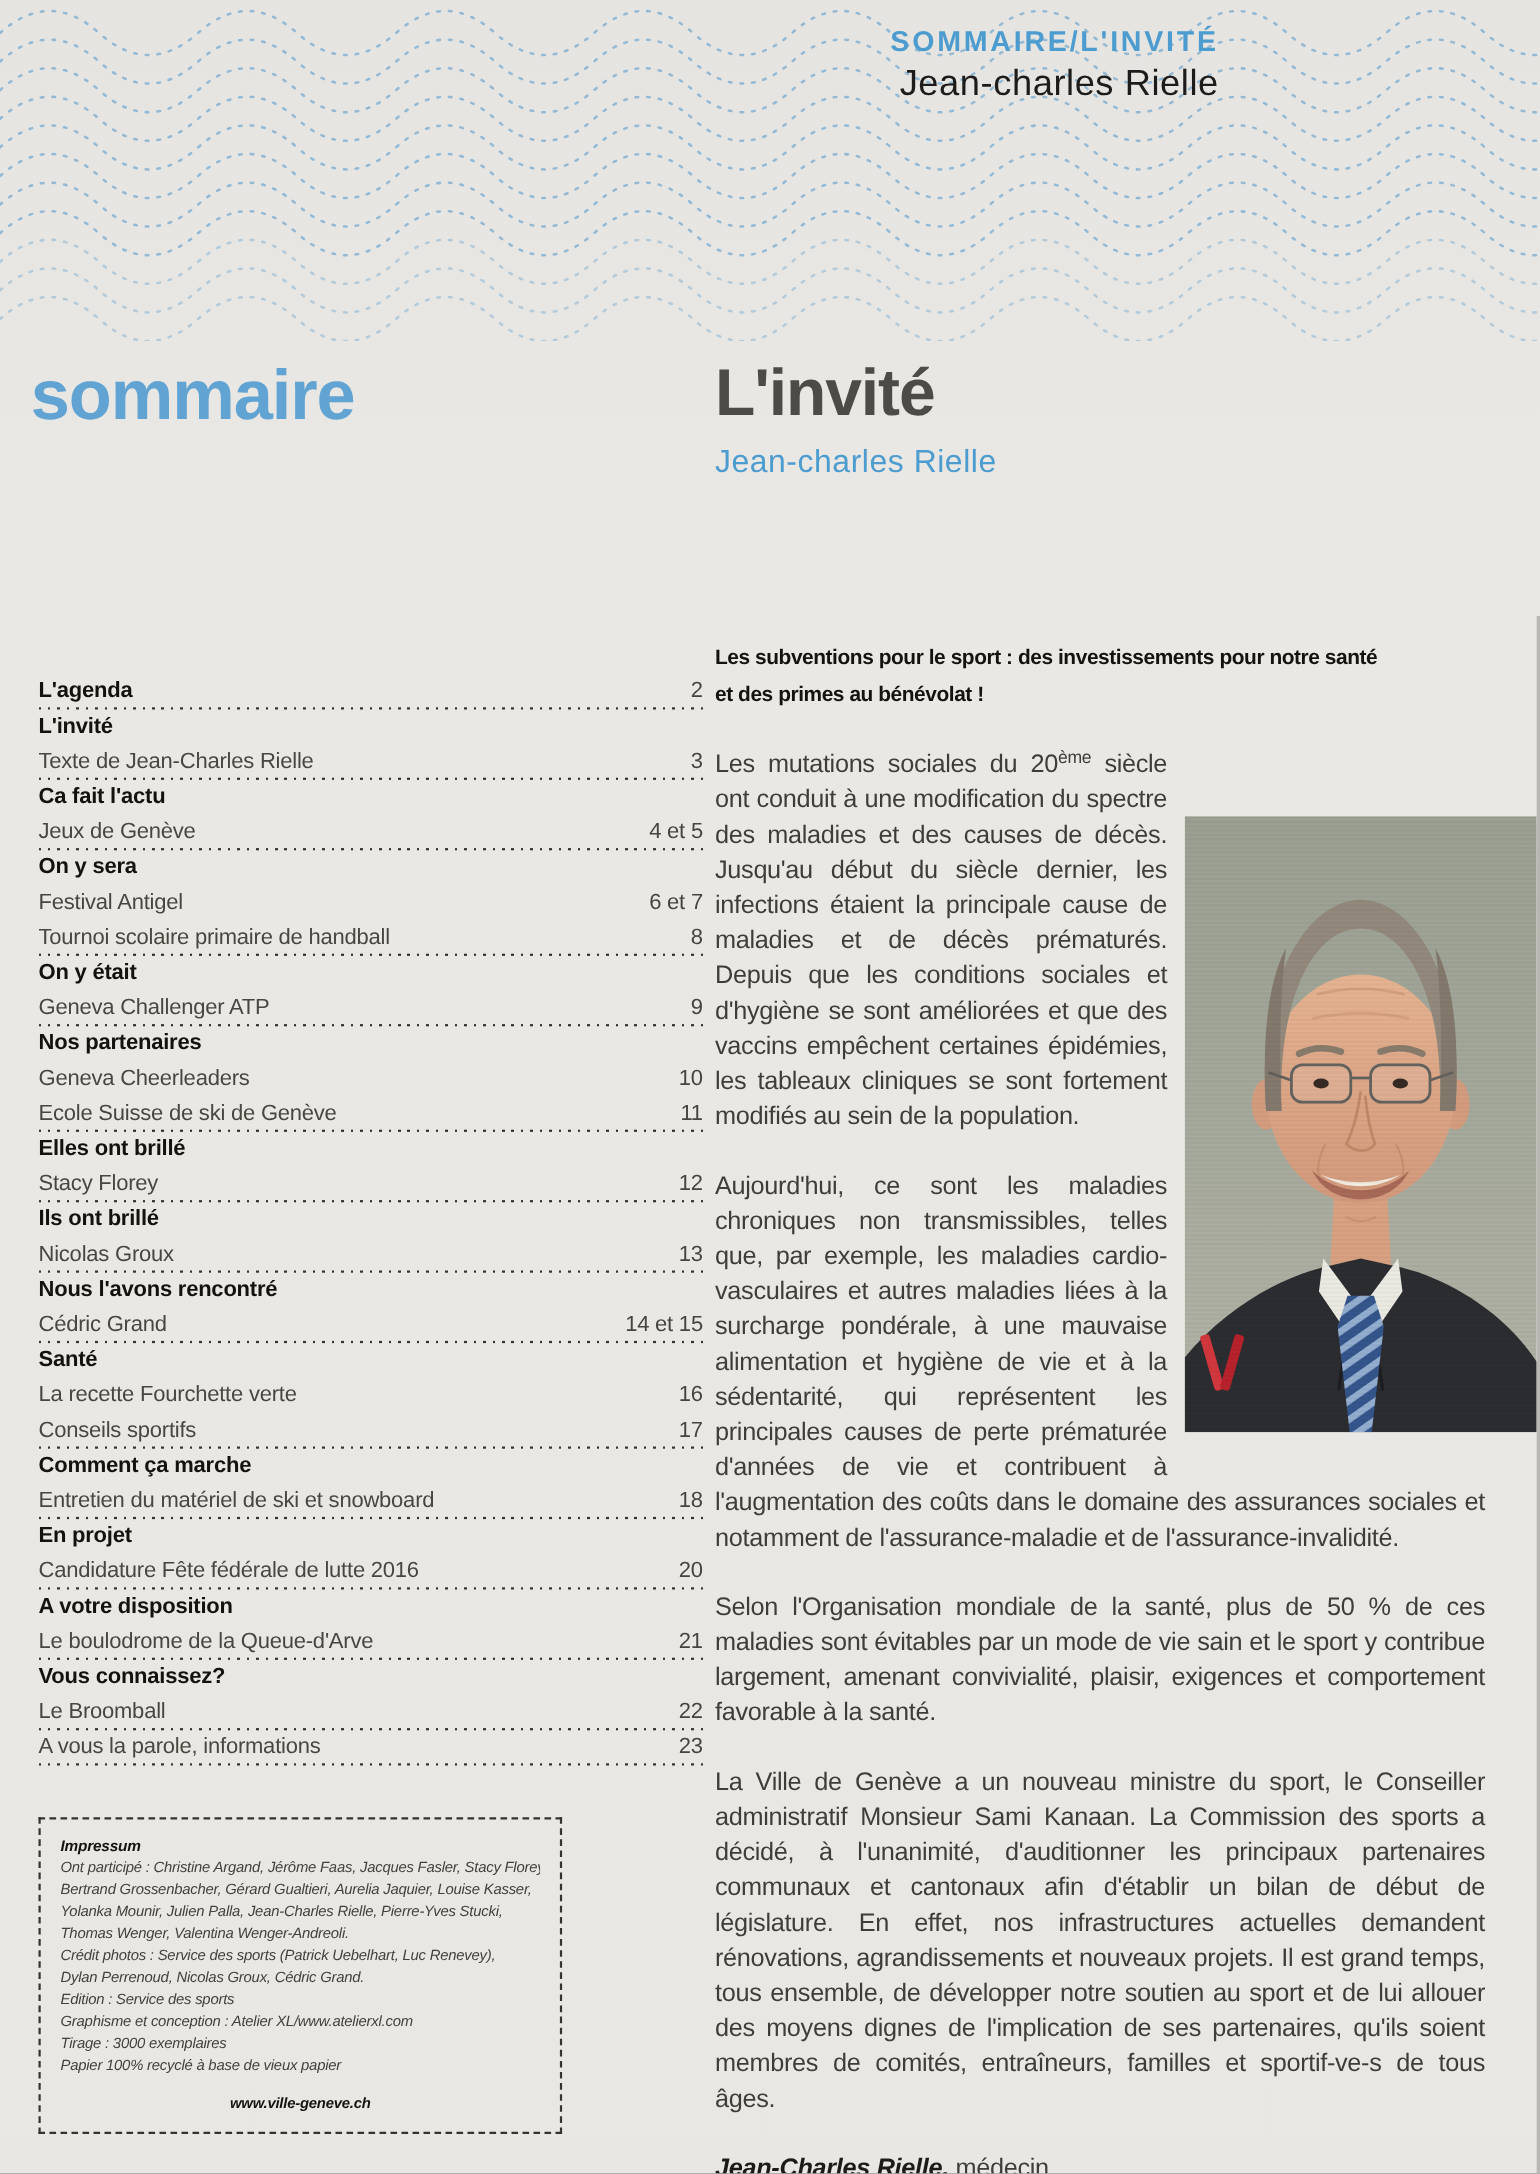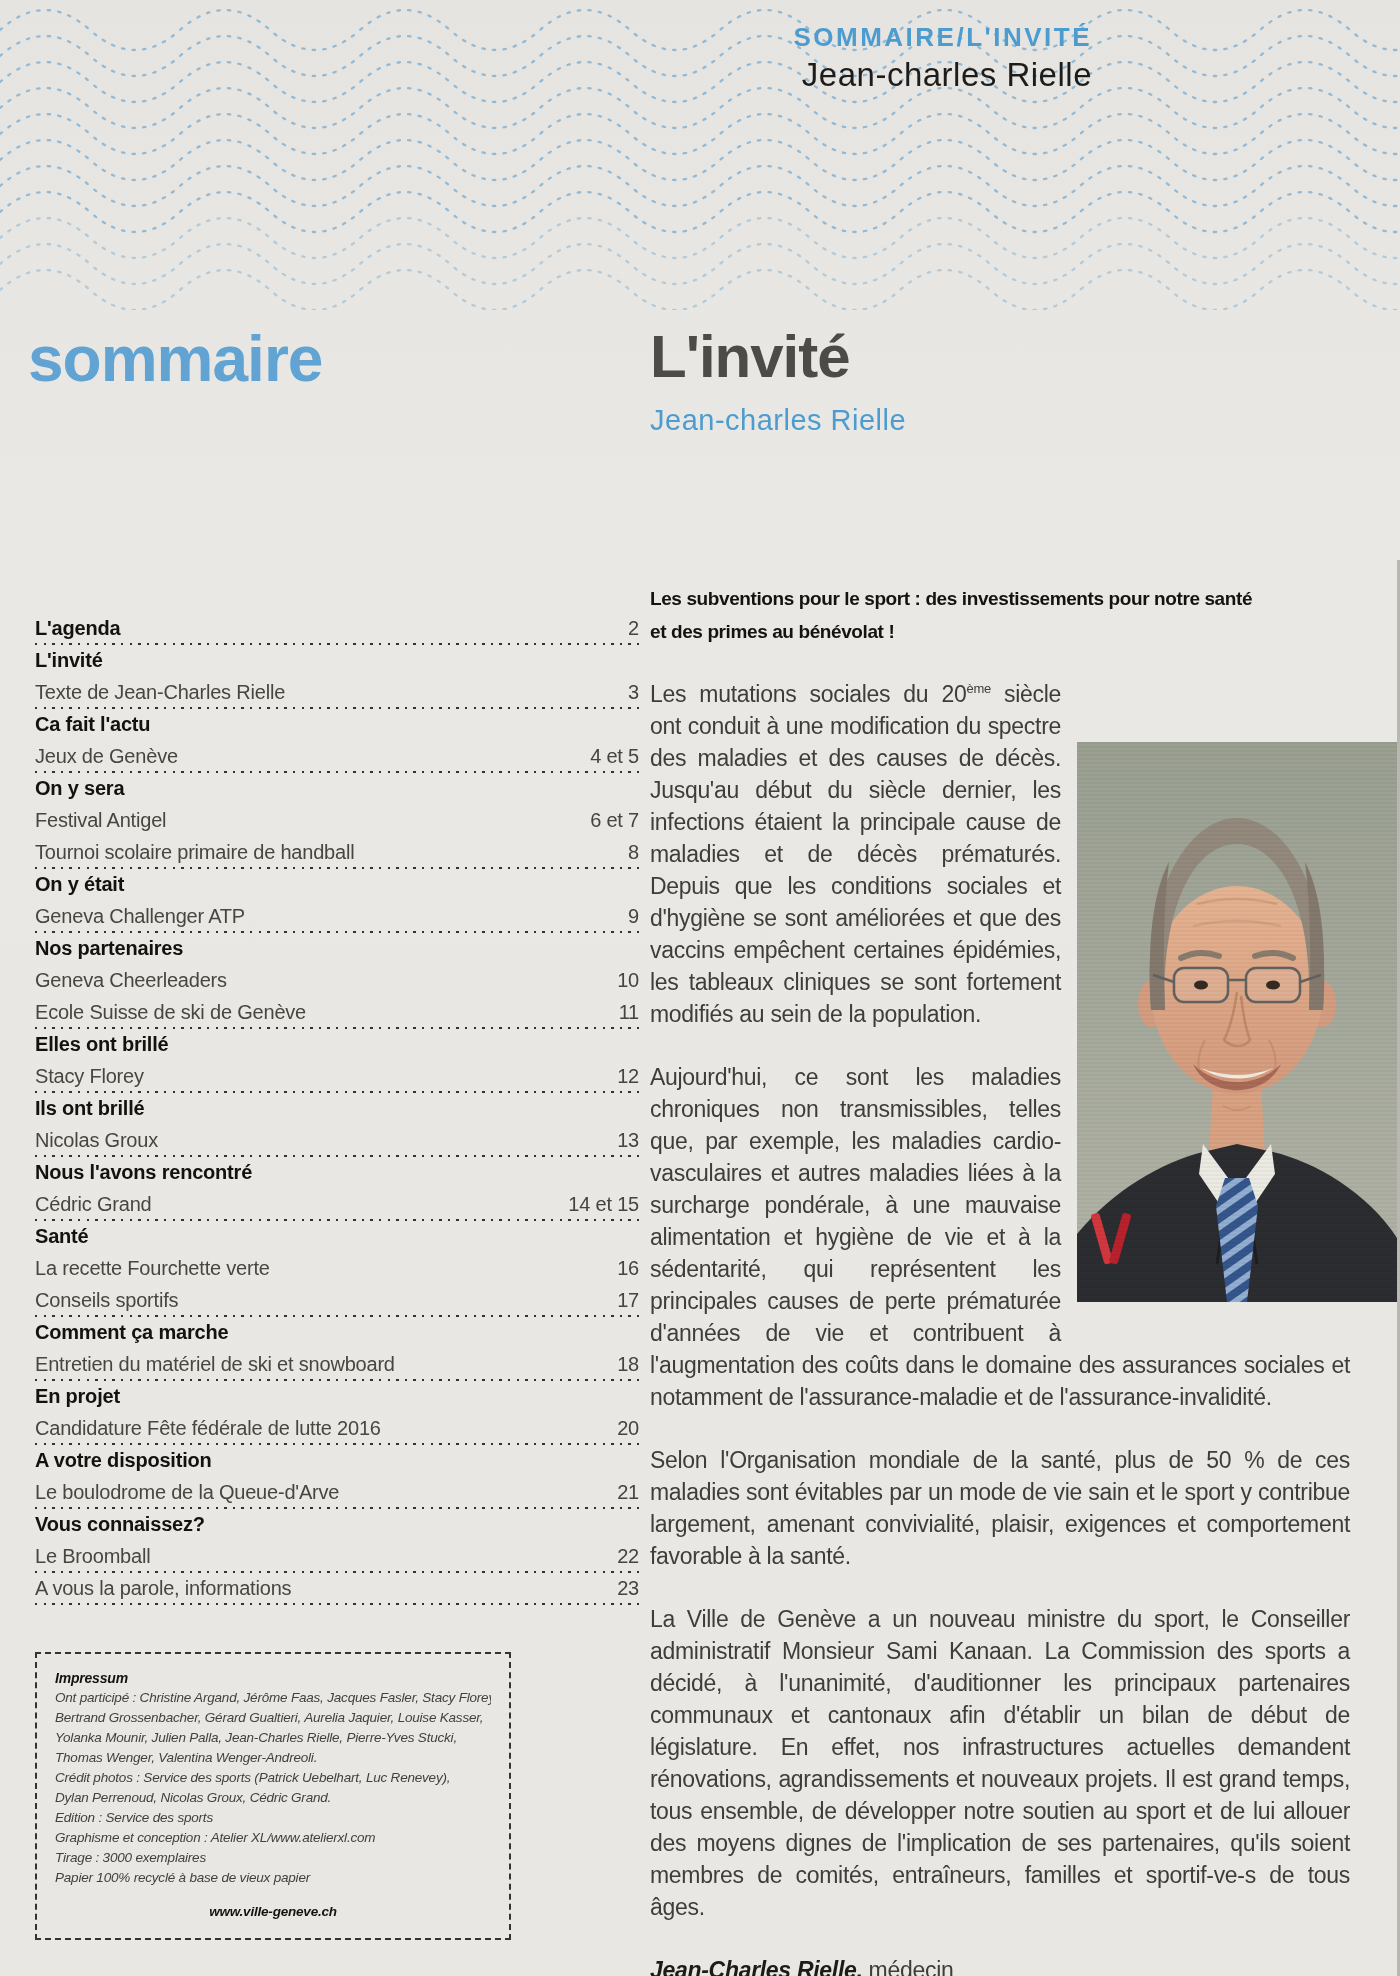--- a/index.html
+++ b/index.html
@@ -14,21 +14,21 @@
   .page{
     position:relative;
     width:1400px;height:1976px;
     margin:0 auto;
     background:linear-gradient(180deg,#e5e4e0 0%,#e9e8e4 25%,#e8e7e3 100%);
     font-family:"Liberation Sans", sans-serif;
     overflow:hidden;
   }
   
   .wave-pattern{position:absolute;left:0;top:0;width:1400px;height:310px;}
-  .header-block{position:absolute;top:22px;right:308px;text-align:right;margin-left:32px;}
+  .header-block{position:absolute;top:22px;right:292px;text-align:right;margin-left:32px;}
   .kicker{font-size:26px;font-weight:700;letter-spacing:2.5px;color:var(--blue);white-space:nowrap;}
   .header-name{font-size:33px;font-weight:400;color:#1d1c1a;margin-top:3px;white-space:nowrap;letter-spacing:.5px;}
   
   .sommaire-title{position:absolute;left:28px;top:322px;font-size:64px;font-weight:700;color:#61a3d2;letter-spacing:-1px;}
   .toc{position:absolute;left:35px;top:584px;width:605px;margin-top:29px;}
   .toc-row{position:relative;height:32px;line-height:31px;white-space:nowrap;font-size:20px;color:#47463f;letter-spacing:-.2px;}
   .toc-row.bold{font-weight:700;color:#13120e;}
   .toc-page{position:absolute;right:1px;top:0;line-height:31px;font-weight:400;color:#45443f;}
   .toc-row.ruled::after{
     content:"";position:absolute;left:0;right:0;bottom:0;height:2.2px;
@@ -43,21 +43,21 @@
   .impressum-title{font-weight:700;color:#14130f;font-size:14px;}
   .impressum-line{white-space:nowrap;overflow:hidden;}
   .impressum-website{font-weight:700;color:#14130f;margin-top:14px;text-align:center;}
   
   .invite-title{position:absolute;left:650px;top:322px;font-size:60px;font-weight:600;color:var(--title-gray);letter-spacing:-1px;}
   .invite-sub{position:absolute;left:650px;top:404px;font-size:29px;color:var(--blue);letter-spacing:.5px;}
   .article-intro{position:absolute;left:650px;top:582px;width:700px;font-size:19px;line-height:33px;font-weight:700;color:var(--ink);letter-spacing:-.4px;}
   .article-intro div{white-space:nowrap;}
   .article{position:absolute;left:650px;top:678px;width:700px;font-size:23px;line-height:32px;color:var(--body);text-align:justify;letter-spacing:-.3px;}
   .article p{margin:0 0 31px;}
-  .article sup{font-size:13px;line-height:0;}
+  .article sup{font-size:16px;line-height:0;}
   .invite-photo{float:right;width:320px;height:560px;margin:64px -47px 16px 16px;}
   .signature{margin-top:2px;line-height:32px;text-align:left;}
   .sig-name{font-weight:700;font-style:italic;color:#1c1b18;}
   .sig-role{margin-left:6px;}
   .page-edge{position:absolute;right:0;top:560px;bottom:0;width:3px;background:#b9b7b2;}
 </style>
 </head>
 <body>
 
 <div class="page">

